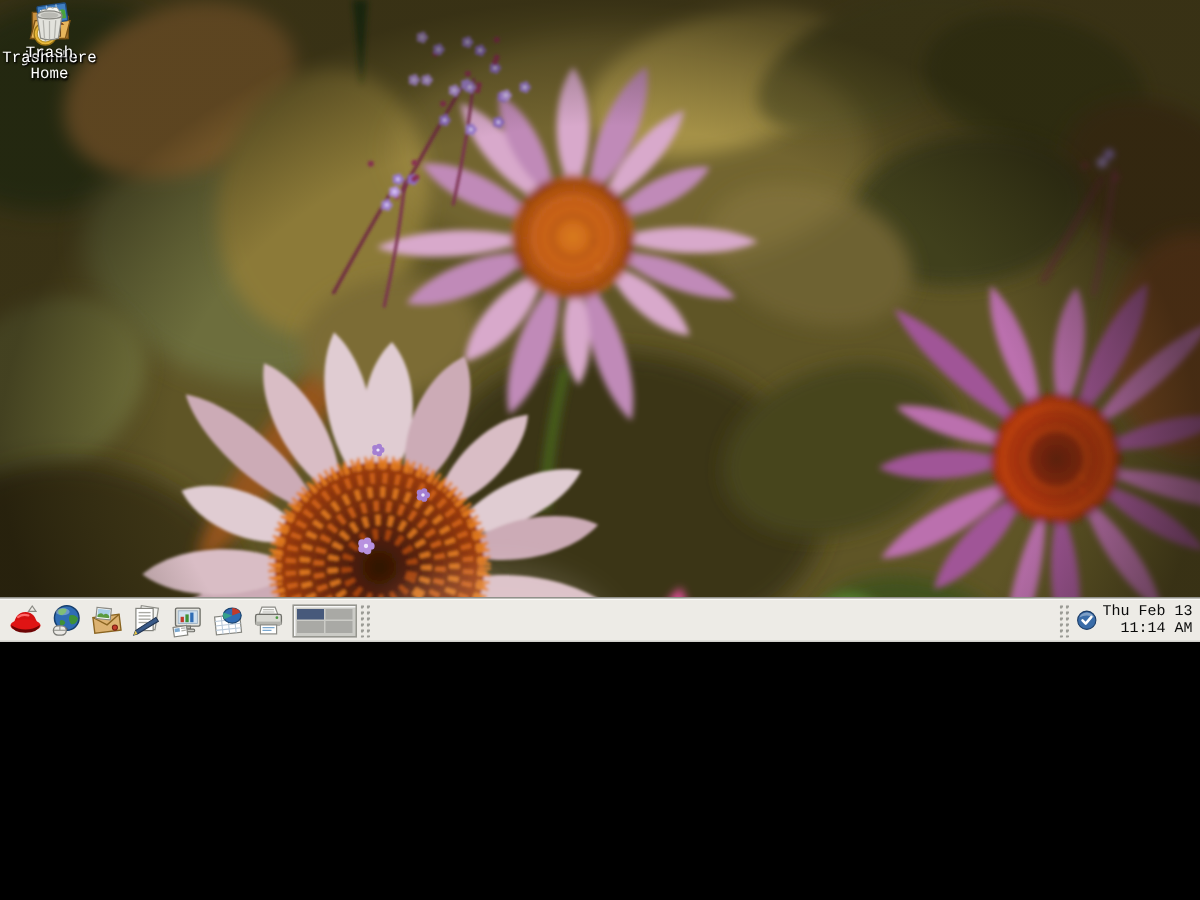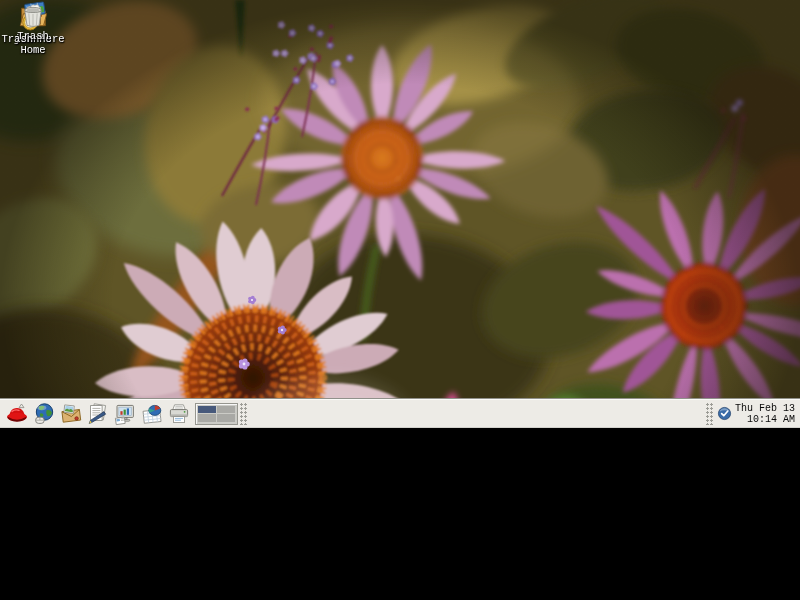--- a/index.html
+++ b/index.html
@@ -583,17 +583,17 @@
       <div class="handle"></div>
       <button class="tray-btn">
         <svg viewBox="0 0 24 24">
           <circle cx="12" cy="12" r="8.6" fill="#3a6ca8" stroke="#1c3c66" stroke-width="1"></circle>
           <path d="M5 9.5 Q12 5.5 19 9.5 Q17.5 5 12 4.6 Q6.5 5 5 9.5 Z" fill="rgba(255,255,255,0.35)"></path>
           <path d="M8 12.2 L11 15.2 L16.4 8.8" stroke="#ffffff" stroke-width="2.4" fill="none" stroke-linecap="round" stroke-linejoin="round"></path>
         </svg>
       </button>
       <div class="clock">
         <div>Thu Feb 13</div>
-        <div>10:14 AM</div>
+        <div>11:14 AM</div>
       </div>
     </div>
   </div>
 </div>
 
 </body></html>

